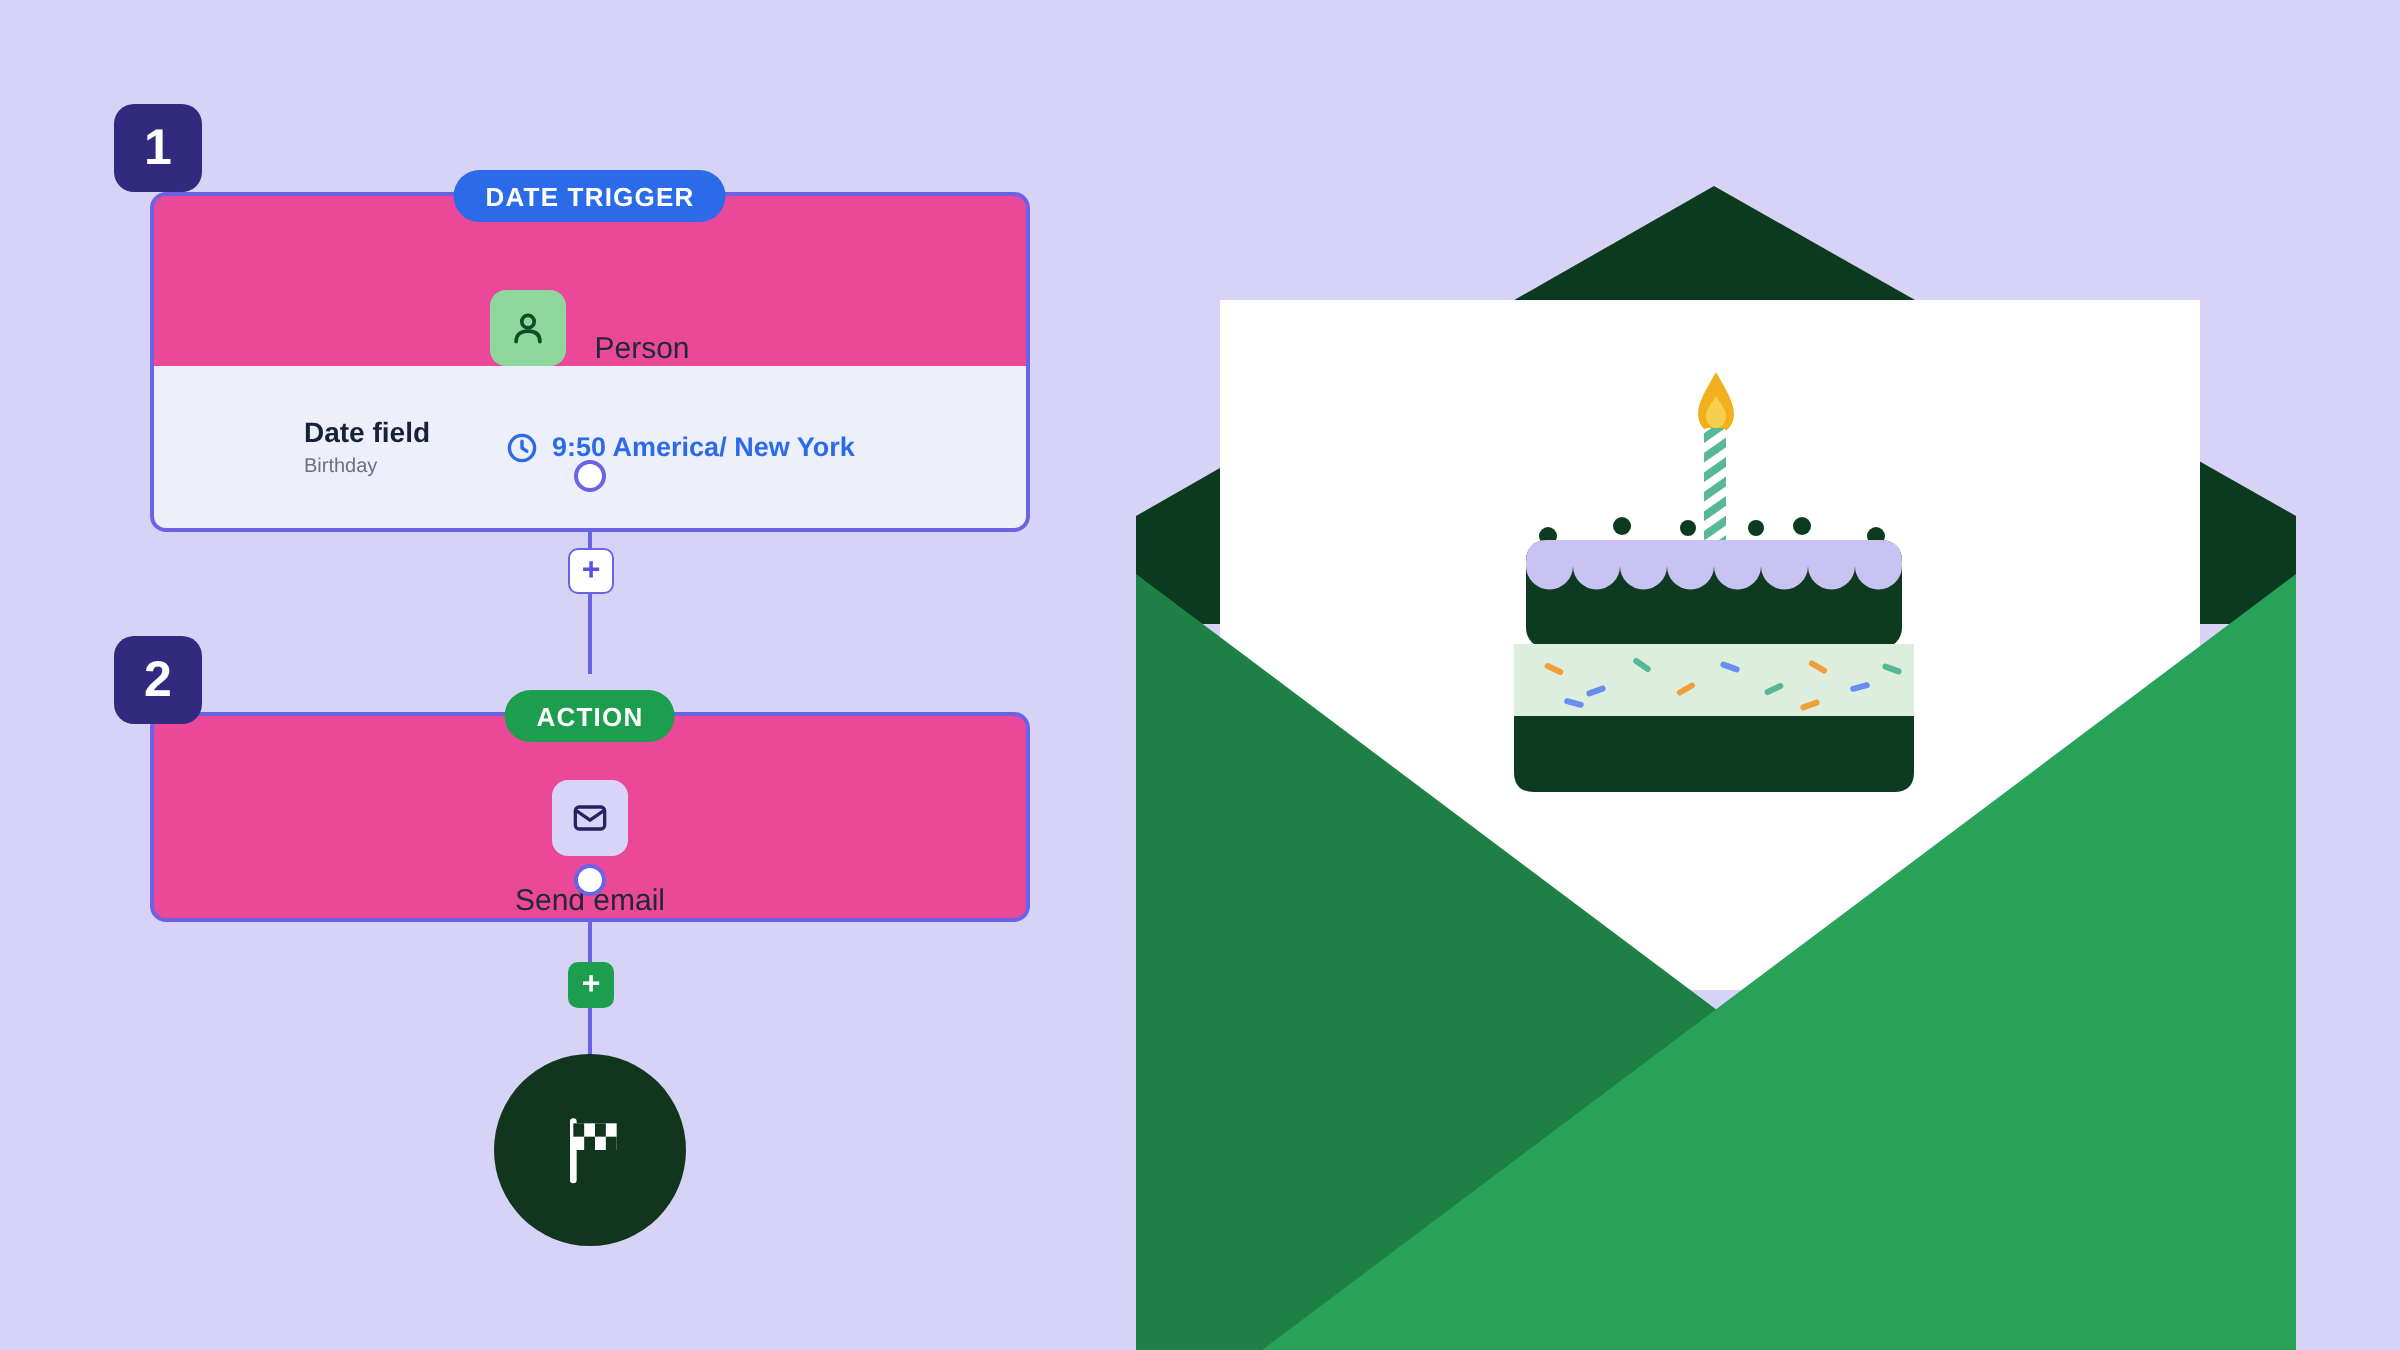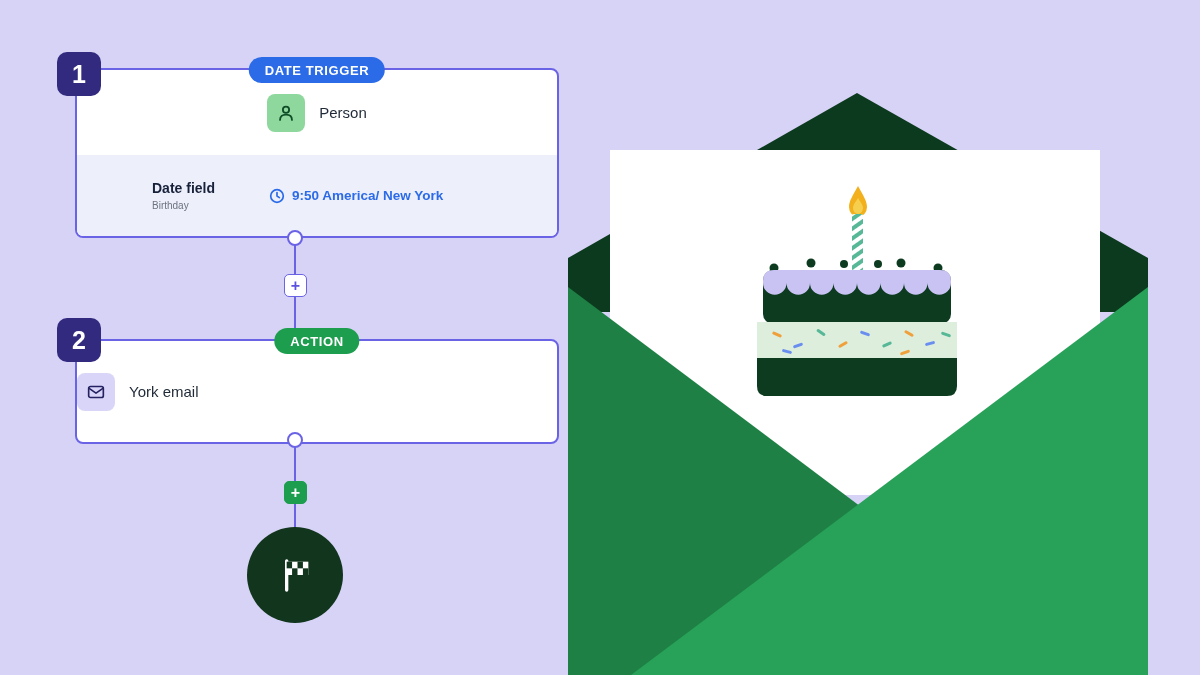--- a/index.html
+++ b/index.html
@@ -9,37 +9,37 @@
     background:#d7d3f6; overflow:hidden;
     font-family:"Liberation Sans", sans-serif;
   }
   .vline { position:absolute; width:2px; background:#6b63e6; }
   .badge {
     position:absolute; width:44px; height:44px; background:#322a7e; border-radius:10px;
     color:#fff; display:flex; align-items:center; justify-content:center;
     font-size:25px; font-weight:700; z-index:5;
   }
   .card {
-    position:absolute; left:75px; width:484px; background:#ffffff;
-    border:2px solid #6b63e6; border-radius:8px; z-index:2;
+    position:absolute; left:75px; width:440px; background:#ec4899;
+    border:2px solid #6b63e6; border-radius:8px; z-index:2;margin-top:28px;
   }
   .card1 { top:68px; height:170px; }
-  .card2 { top:339px; height:105px; display:flex; align-items:center; justify-content:flex-start; gap:14px; }
+  .card2 { top:328px; height:105px; display:flex; align-items:center; justify-content:flex-end; gap:14px;flex-direction:column; }
   .pill {
     position:absolute; top:-13px; left:50%; transform:translateX(-50%);
     height:26px; padding:0 16px; border-radius:14px; color:#fff;
     font-size:13px; font-weight:700; letter-spacing:.6px;
     display:flex; align-items:center; white-space:nowrap; z-index:3;
   }
   .pill-blue { background:#2b6be8; }
   .pill-green { background:#1d9e4f; }
-  .card1-top { height:85px; display:flex; align-items:center; justify-content:center; gap:14px; }
+  .card1-top { height:85px; display:flex; align-items:flex-end; justify-content:center; gap:14px; }
   .card1-bottom {
     height:81px; background:#edeffb; border-radius:0 0 6px 6px;
-    display:flex; align-items:center; padding-left:75px; gap:54px;
+    display:flex; align-items:center; padding-left:75px; gap:38px;
   }
   .icon-sq { width:38px; height:38px; border-radius:8px; display:flex; align-items:center; justify-content:center; flex:0 0 auto; }
   .icon-green { background:#8ed79d; }
   .icon-purple { background:#d9d5f8; }
   .node-label { font-size:15px; color:#1f2937; font-weight:500; }
   .field-label { font-size:14px; font-weight:700; color:#17213a; margin-bottom:4px; }
   .field-value { font-size:10px; color:#6b7280; }
   .schedule { display:flex; align-items:center; gap:7px; color:#2b6be8; font-size:13.5px; font-weight:700; cursor:pointer; }
   .port {
     position:absolute; width:16px; height:16px; border-radius:50%;
@@ -107,21 +107,21 @@
   </div>
 
   <div class="card card2">
     <div class="pill pill-green">ACTION</div>
     <div class="icon-sq icon-purple">
       <svg width="22" height="22" viewBox="0 0 24 24" fill="none">
         <rect x="4" y="6" width="16" height="12" rx="2" stroke="#252262" stroke-width="1.8"></rect>
         <path d="M4.5 8 L12 13.2 L19.5 8" stroke="#252262" stroke-width="1.8" stroke-linecap="round" stroke-linejoin="round"></path>
       </svg>
     </div>
-    <span class="node-label">York email</span>
+    <span class="node-label">Send email</span>
   </div>
 
   <div class="port" style="left:287px; top:432px;"></div>
 
   <div class="addbtn add-green" style="left:284px; top:481px;">+</div>
 
   <div class="finish">
     <span style="display:flex;">
       <svg width="40" height="40" viewBox="0 0 24 24" fill="none">
         <path d="M7 3.5 V21" stroke="#ffffff" stroke-width="2" stroke-linecap="round"></path>

